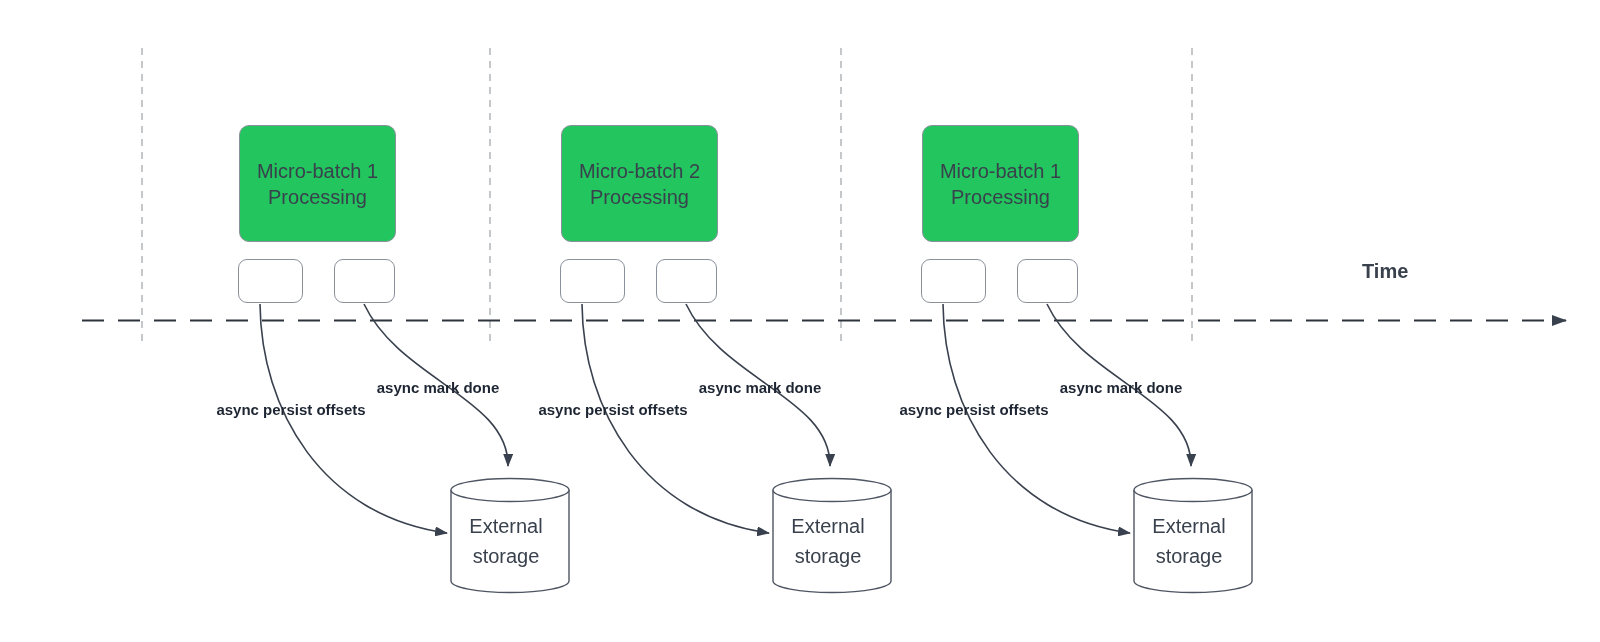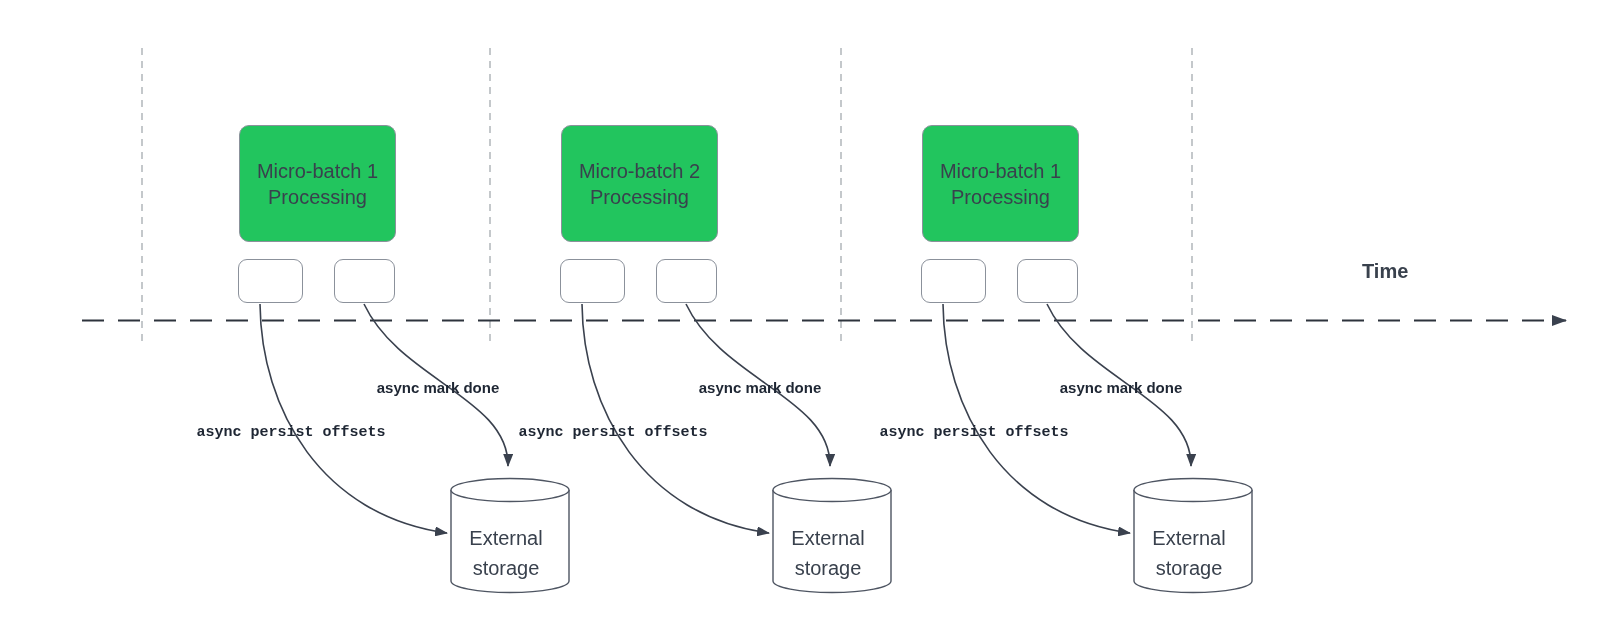--- a/index.html
+++ b/index.html
@@ -40,25 +40,25 @@
     position:absolute;top:259px;height:44px;
     border:1px solid var(--box-border);border-radius:9px;background:#fff;
   }
   .small-box.a{left:238px;width:65px;}
   .small-box.b{left:334px;width:61px;}
   .flow-label{
     position:absolute;transform:translateX(-50%);
     font-size:15px;font-weight:bold;color:var(--label-text);
     white-space:nowrap;
   }
-  .flow-label.persist{left:291px;top:424px;font-family:Liberation Mono, monospace;}
+  .flow-label.persist{left:291px;top:401px;}
   .flow-label.done{left:438px;top:379px;}
   .cyl-label{
     position:absolute;left:451px;top:511px;width:110px;
-    font-size:20px;line-height:30px;color:var(--box-text);text-align:center;margin-top:12px;
+    font-size:20px;line-height:30px;color:var(--box-text);text-align:center;
   }
   .time-label{
     position:absolute;left:1362px;top:260px;
     font-size:20px;color:var(--box-text);font-weight:bold;
   }
 </style>
 </head>
 <body>
 
 <div class="canvas">

